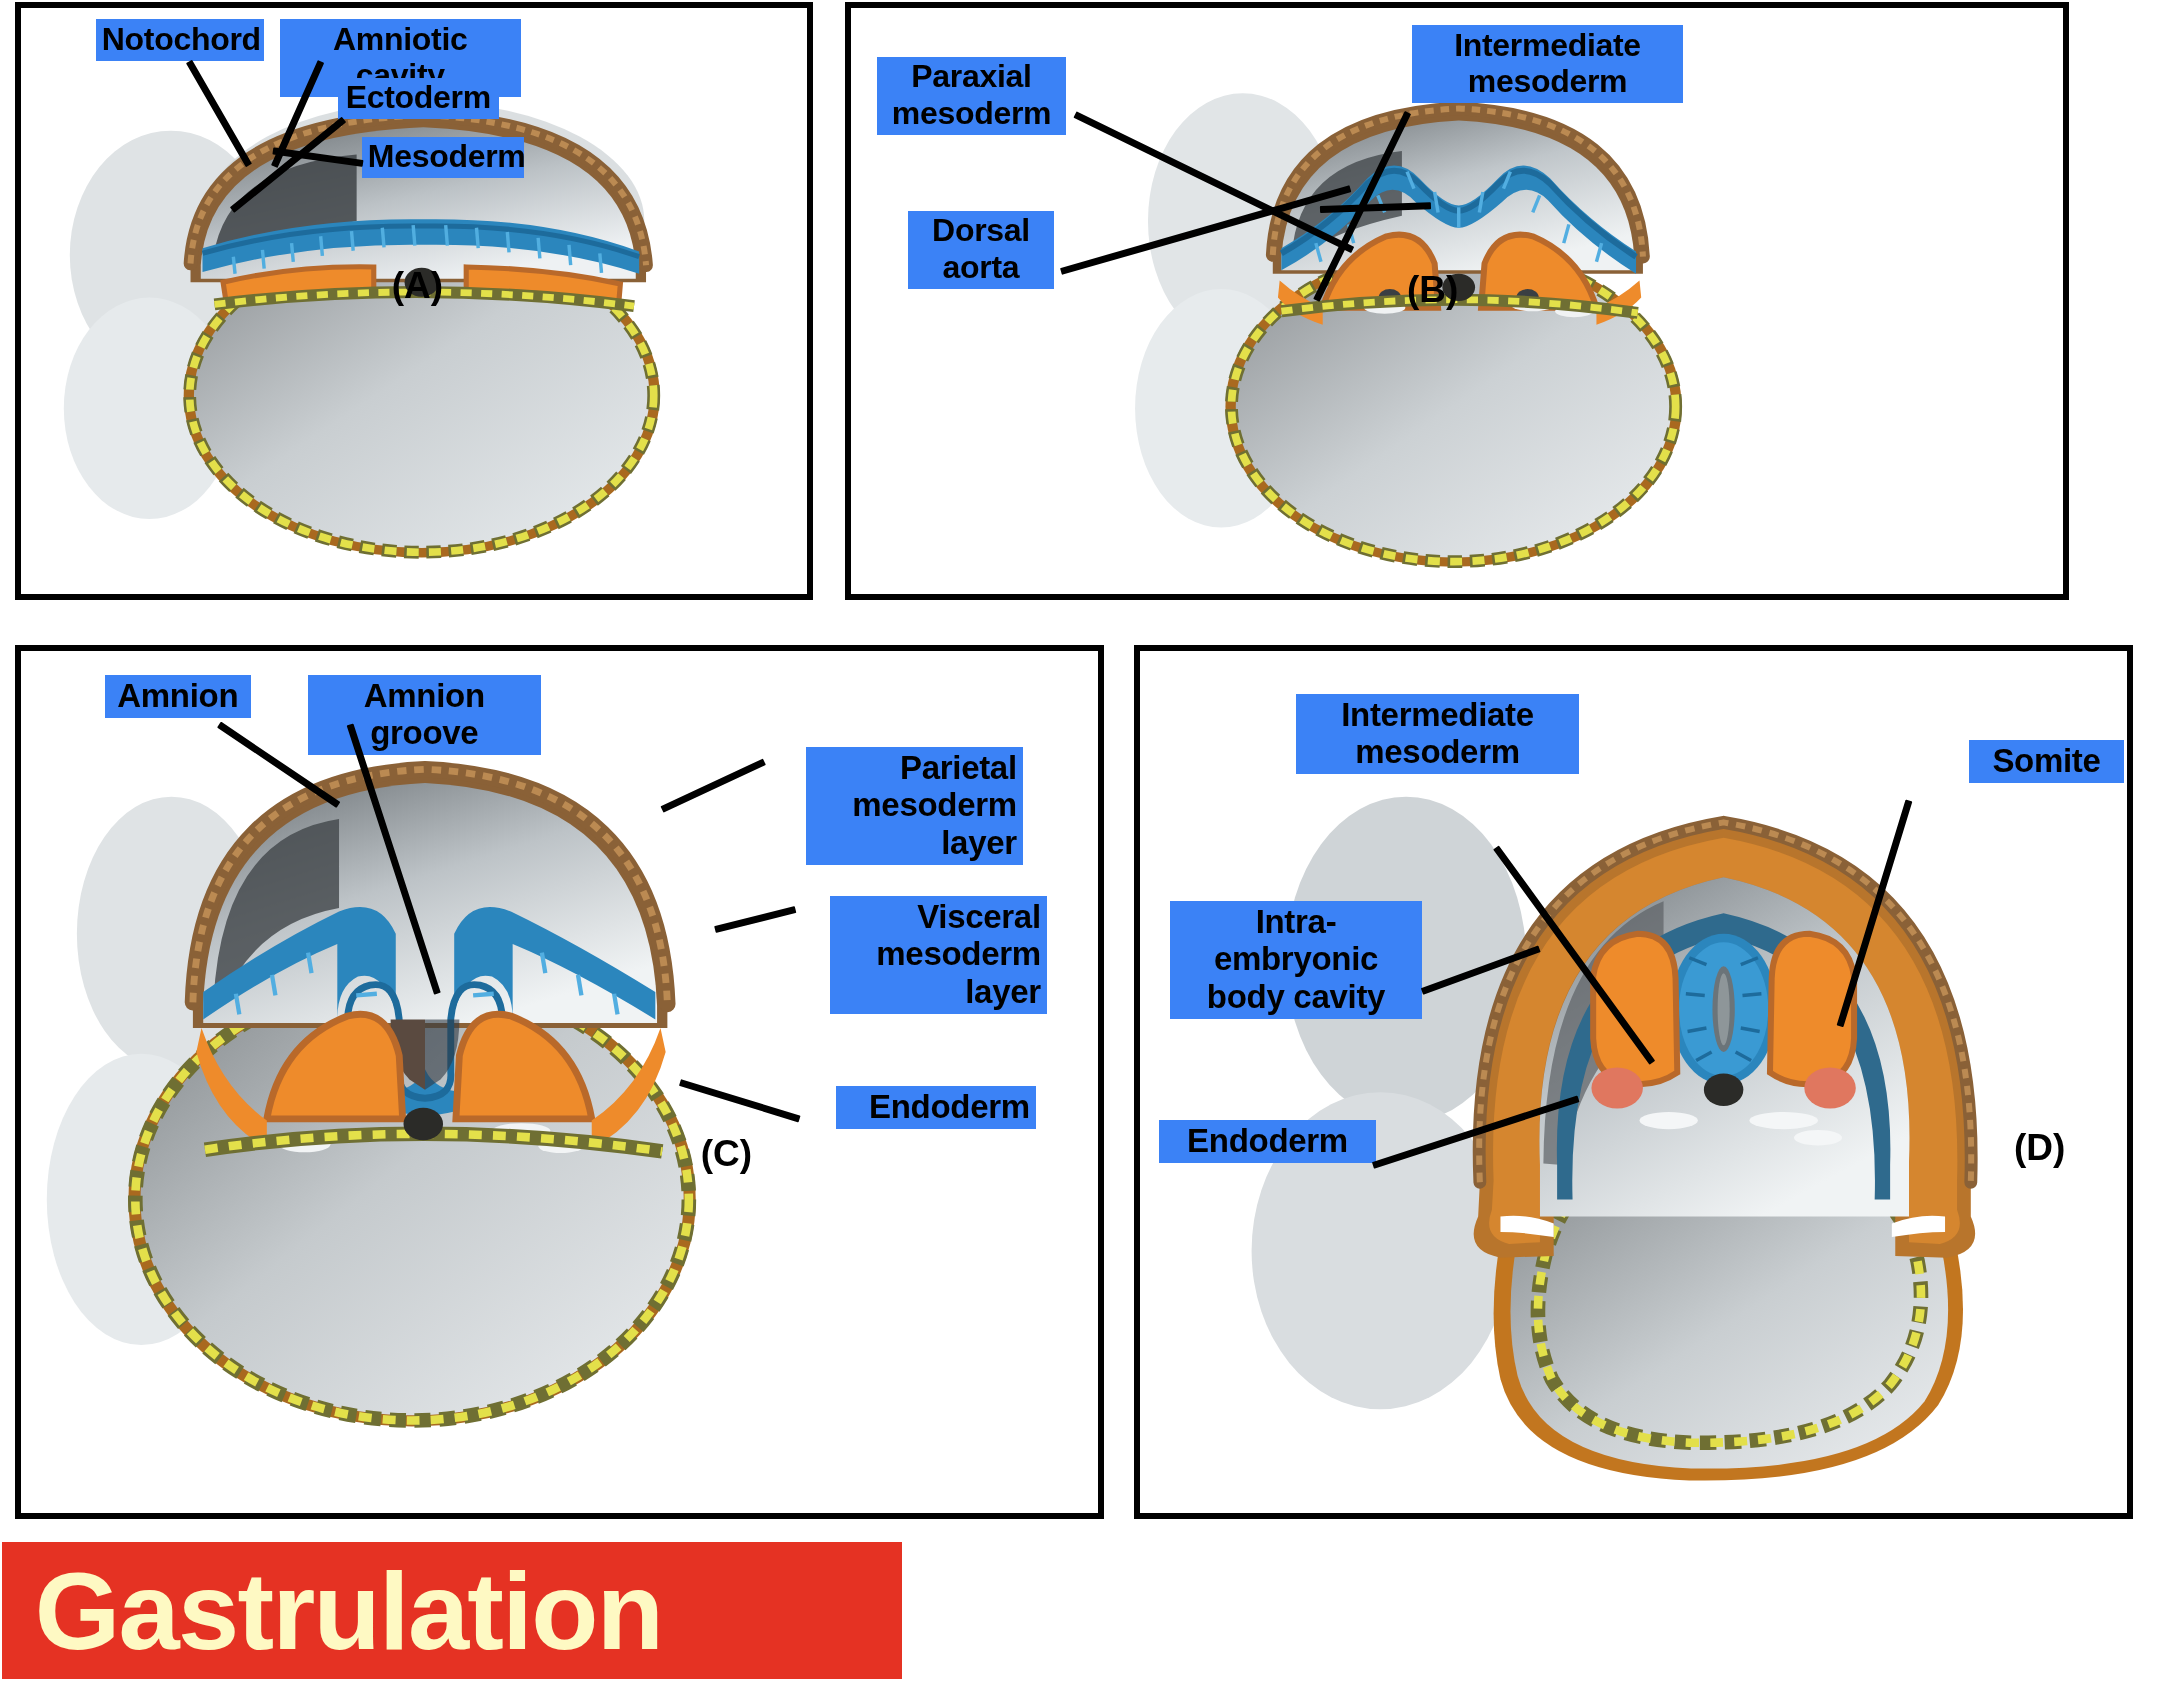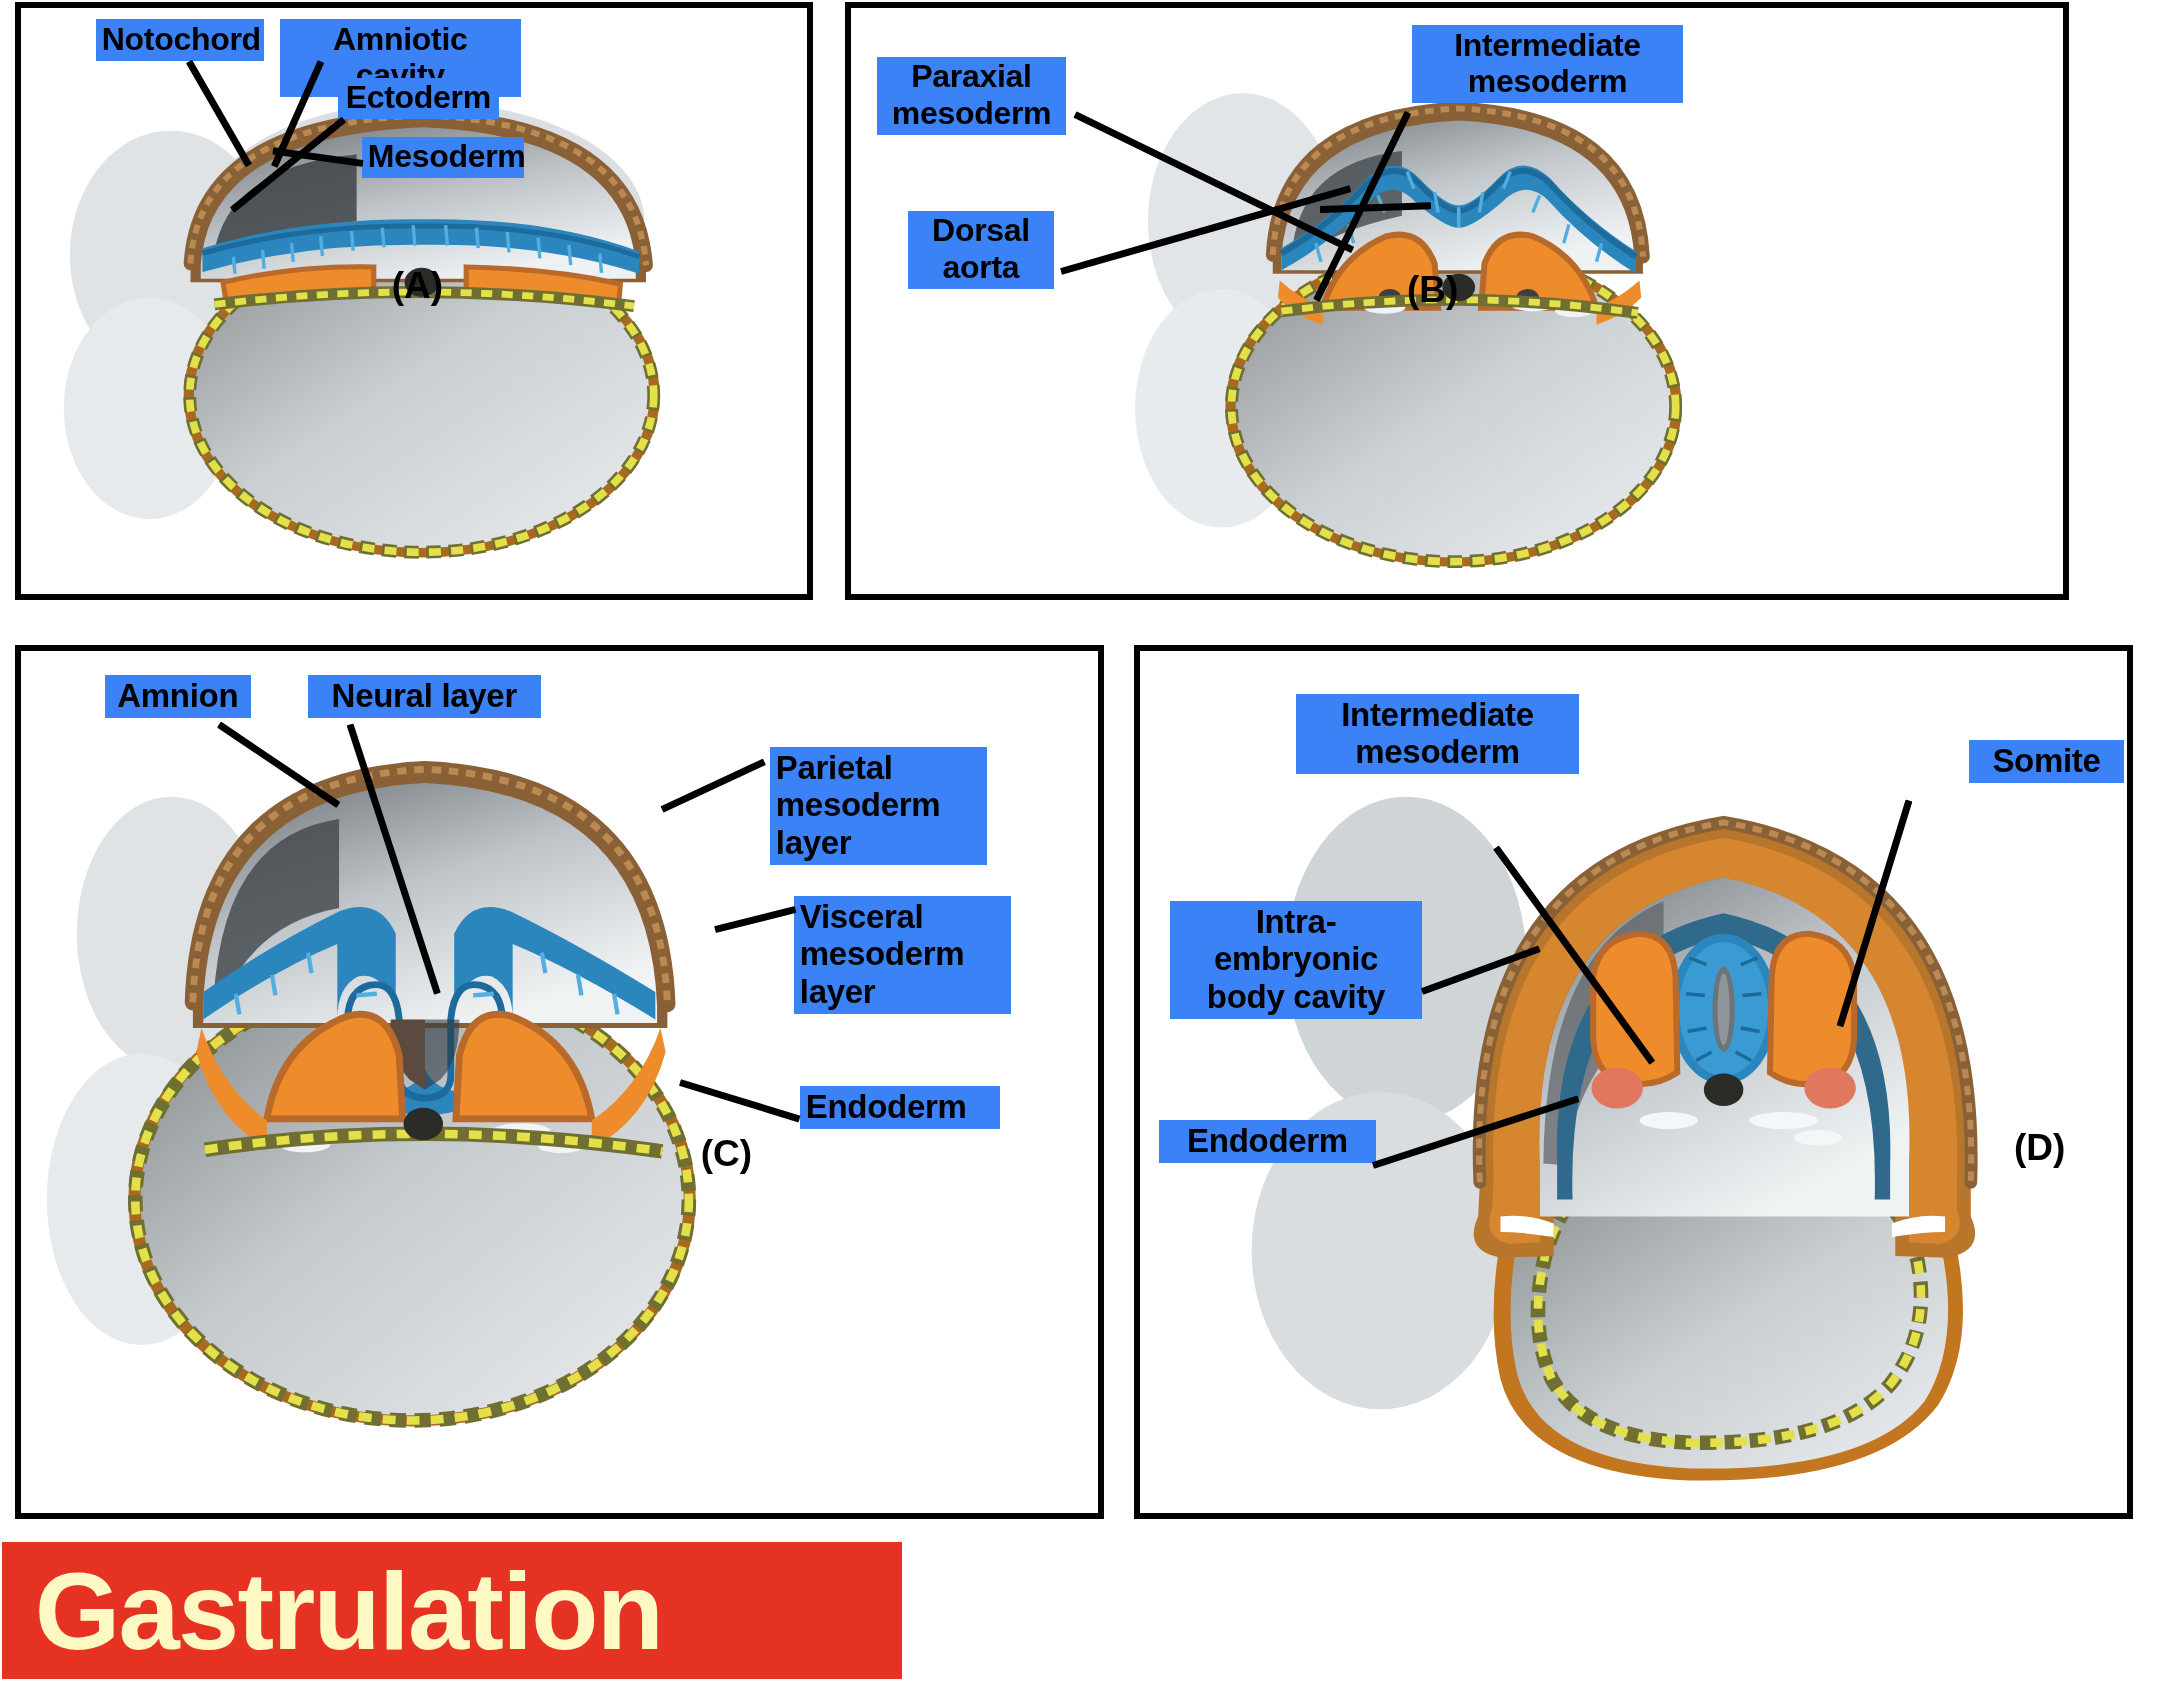--- a/index.html
+++ b/index.html
@@ -14,21 +14,21 @@
   #panel-d{left:1134px;top:645px;  width:999px; height:874px;}
 
   .art{position:absolute;inset:0;overflow:hidden;}
   .art svg{position:absolute;left:0;top:0;width:100%;height:100%;}
 
   
   .lbl{position:absolute;background:#3b82f6;color:#000000;
        font-weight:bold;line-height:1.14;letter-spacing:-0.3px;
        padding:1.7px 6px 3.5px 6px;box-sizing:border-box;white-space:pre-line;}
   .lbl.c{text-align:center;}
-  .lbl.l{text-align:left;}
+  .lbl.l{text-align:right;margin-left:36px;}
 
   
   .leader{position:absolute;background:#000000;transform-origin:0 50%;height:7px;border-radius:0.9px;}
 
   
   .plet{position:absolute;font-weight:bold;font-size:37px;color:#000;}
 
   
   #title-banner{position:absolute;left:1.7px;top:1542px;width:900px;height:137px;
         background:#e53223;display:flex;align-items:center;}
@@ -282,21 +282,21 @@
         <path d="M214 582 Q470 544 746 584" fill="none" stroke="#6f6f33" stroke-width="17"></path>
         <path d="M214 582 Q470 544 746 584" fill="none" stroke="#e3e04a" stroke-width="10" stroke-dasharray="15 13"></path>
 
         <ellipse cx="468" cy="552" rx="23" ry="19" fill="#2b2b28"></ellipse>
       </svg>
     </div>
 
     <div class="lbl c" style="left:59px;top:24px;width:146px;font-size:33px;margin-left:25px;">Amnion</div>
     <div class="leader" style="left:198px;top:70px;width:144px;transform:rotate(34deg);"></div>
 
-    <div class="lbl c" style="left:287px;top:24px;width:233px;font-size:33px;">Neural layer</div>
+    <div class="lbl c" style="left:287px;top:24px;width:233px;font-size:33px;">Amnion groove</div>
     <div class="leader" style="left:329px;top:70px;width:283px;transform:rotate(72deg);"></div>
 
     <div class="lbl l" style="left:749px;top:96px;width:217px;font-size:33px;">Parietal
 mesoderm
 layer</div>
     <div class="leader" style="left:641px;top:155px;width:113px;transform:rotate(-25deg);"></div>
 
     <div class="lbl l" style="left:773px;top:245px;width:217px;font-size:33px;">Visceral
 mesoderm
 layer</div>

